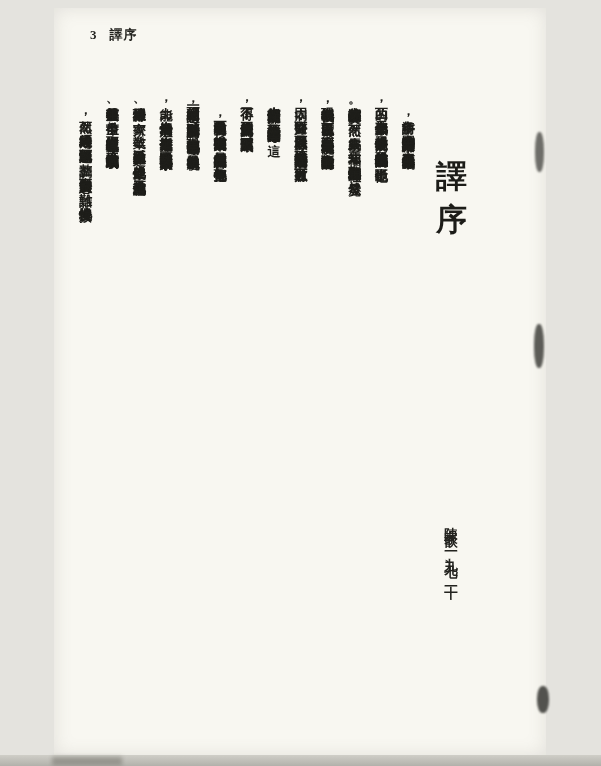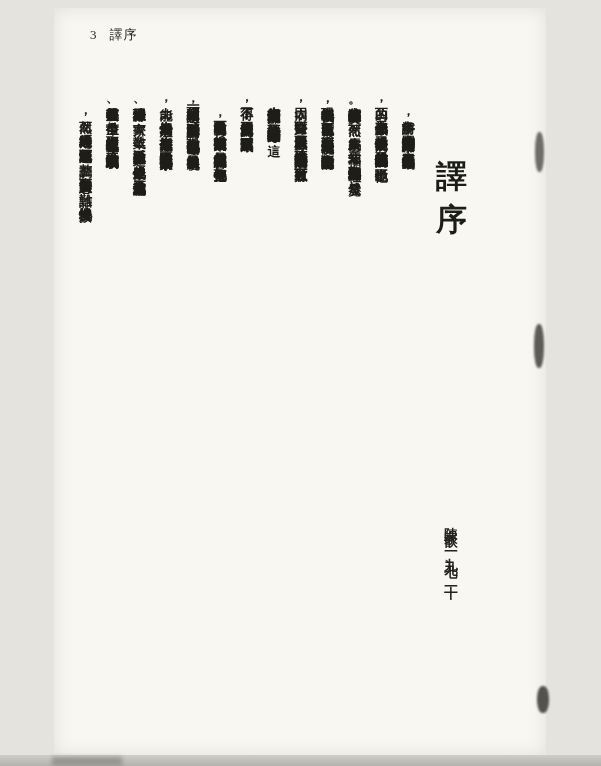--- a/index.html
+++ b/index.html
@@ -12,21 +12,21 @@
     position:relative;width:601px;height:766px;
     background:#e4e3de;overflow:hidden;
   }
   .book-page{
     position:absolute;left:54px;top:8px;width:492px;height:748px;
     background:#f8f7f1;
     box-shadow:inset 0 0 18px rgba(120,118,110,.18);
   }
   .page-header{
     position:absolute;left:36px;top:18px;
-    font-size:13px;font-weight:normal;color:#23231f;
+    font-size:13px;font-weight:bold;color:#23231f;
     letter-spacing:1px;white-space:nowrap;
   }
   .page-header .num{margin-right:12px;}
   .preface-title{
     position:absolute;left:382px;top:126px;
     writing-mode:vertical-rl;text-orientation:upright;
     font-size:31px;font-weight:bold;color:#1c1c18;
     letter-spacing:42px;line-height:1;
   }
   .signature{

